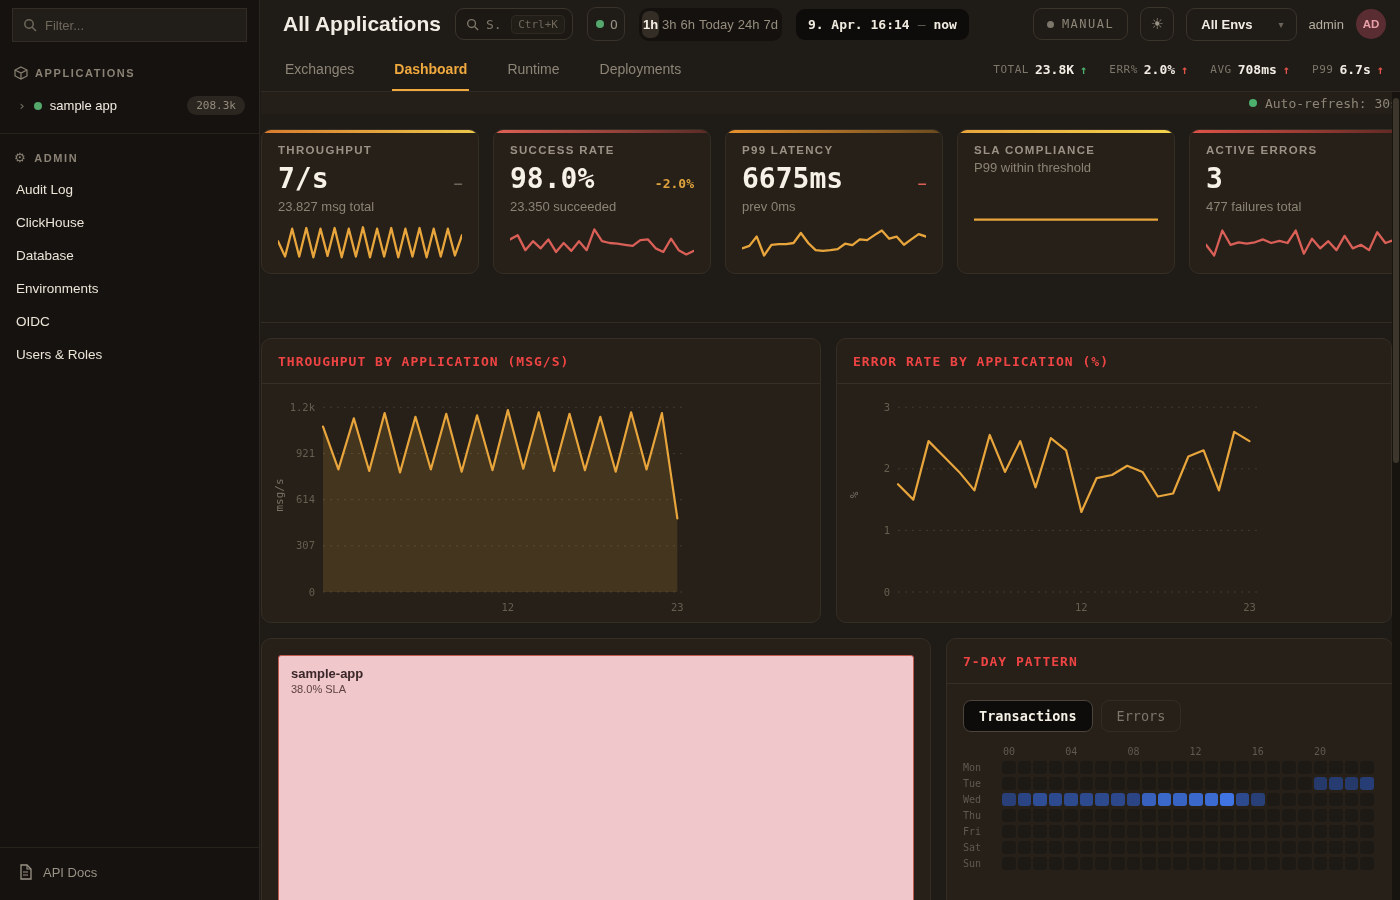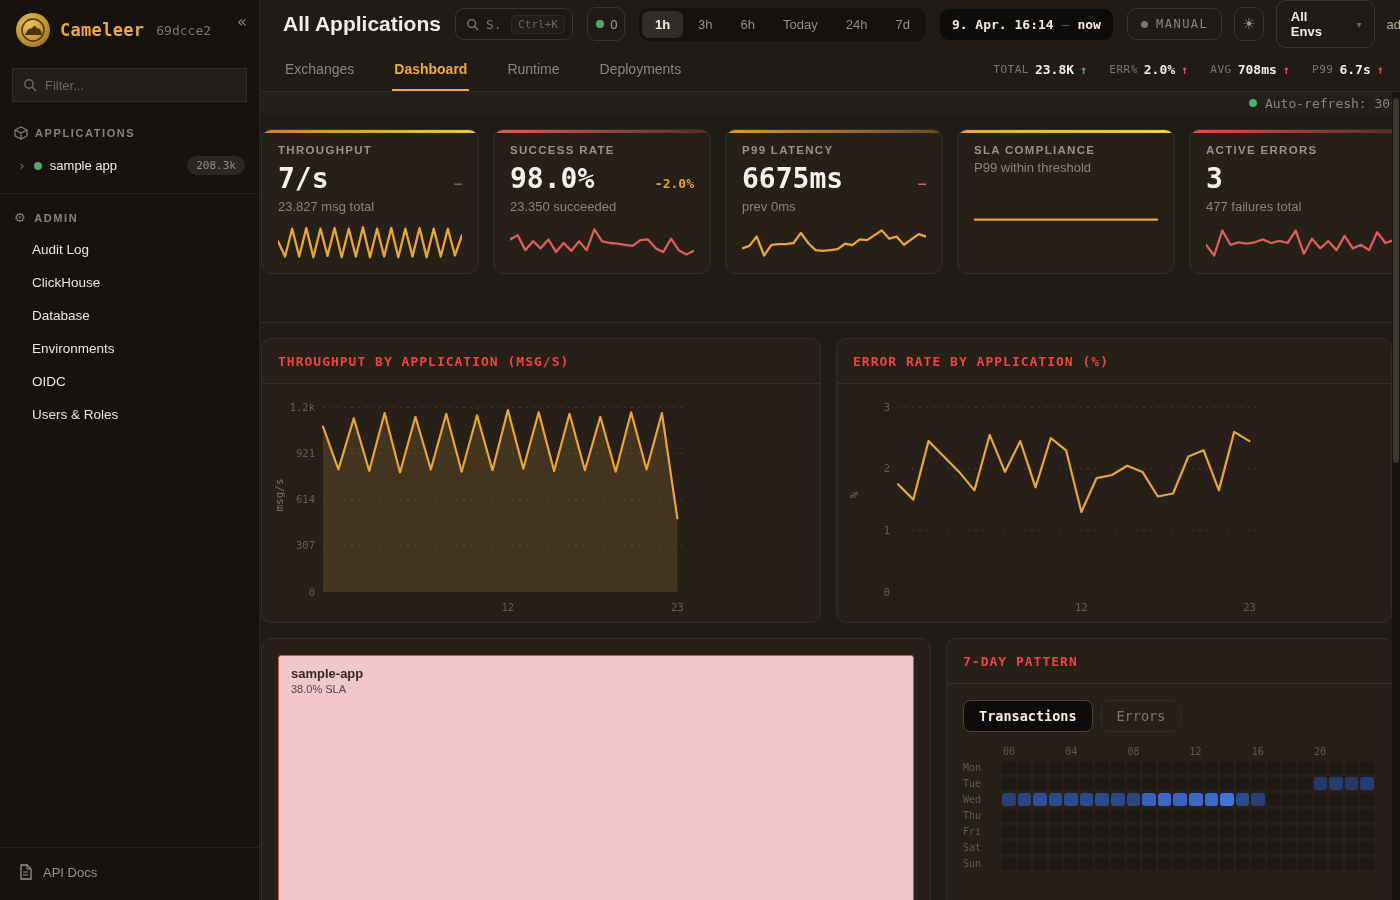--- a/index.html
+++ b/index.html
@@ -17,35 +17,35 @@
   .filter-wrap { margin:8px 12px 14px 12px; height:34px; background:#211d18; border:1px solid #322c25; border-radius:0; display:flex; align-items:center; padding:8px 10px; gap:8px; }
   .filter-wrap input { background:transparent; border:none; outline:none; color:#cfc8ba; font-size:13px; width:100%; font-family:inherit; }
   .filter-wrap input::placeholder { color:#6e675c; }
   .side-section-header { display:flex; align-items:center; gap:7px; padding:10px 16px 8px 14px; color:#8a8274; font-size:11px; font-weight:bold; letter-spacing:1.6px; }
   .app-row { display:flex; align-items:center; gap:8px; padding:8px 14px 10px 18px; cursor:pointer; }
   .chev { color:#7d766a; font-size:13px; }
   .dot-green { width:8px; height:8px; border-radius:50%; background:#55a86b; flex:0 0 8px; }
   .app-name { color:#f0ebe0; font-size:13px; font-weight:500; }
   .app-badge { margin-left:auto; background:#2b2620; color:#948c7d; border-radius:999px; padding:3px 9px; font-size:11px; font-family:"DejaVu Sans Mono",monospace; }
   .side-divider { border-top:1px solid #272219; margin:8px 0 6px 0; }
-  .admin-item { padding:9px 16px 9px 32px; color:#ece5d8; font-size:13.5px; font-weight:500; cursor:pointer; }
+  .admin-item { padding:9px 16px 9px 16px; color:#ece5d8; font-size:13.5px; font-weight:500; cursor:pointer; }
   .side-footer { margin-top:auto; border-top:1px solid #272219; padding:16px 16px 20px 18px; display:flex; align-items:center; gap:10px; color:#9a9285; font-size:13px; cursor:pointer; }
   .icon-svg { display:inline-flex; align-items:center; justify-content:center; }
 
   
   .main { position:absolute; left:261px; top:0; width:1139px; height:900px; background:#1f1b16; }
   .topbar { height:48px; display:flex; align-items:center; gap:14px; padding:0 14px 0 22px; background:#1f1b16; }
   .topbar-title { font-size:21px; font-weight:bold; color:#f2ede4; white-space:nowrap; }
   .searchbox { display:flex; align-items:center; gap:7px; height:32px; background:#1c1813; border:1px solid #3b352c; border-radius:9px; padding:0 7px 0 10px; width:118px; cursor:text; }
   .searchbox .ph { color:#7d766a; font-size:13px; font-family:"DejaVu Sans Mono",monospace; white-space:nowrap; overflow:hidden; }
   .kbd { border:1px solid #45403666; border-radius:5px; padding:2px 6px; font-family:"DejaVu Sans Mono",monospace; font-size:11px; color:#6e675c; background:#211d17; white-space:nowrap; }
   .status-pill { display:flex; align-items:center; gap:6px; height:34px; border:1px solid #39332b; border-radius:9px; padding:0 8px; width:38px; overflow:hidden; flex:0 0 38px; }
   .status-pill span { color:#9a9285; font-size:13px; font-family:"DejaVu Sans Mono",monospace; }
   .seg { display:flex; align-items:center; background:#14110e; border-radius:10px; padding:3px; gap:2px; }
-  .seg-btn { padding:6px 13px; border-radius:7px; font-size:13px; color:#968d7e; cursor:pointer; white-space:nowrap; }
+  .seg-btn { padding:6px 1px; border-radius:7px; font-size:13px; color:#968d7e; cursor:pointer; white-space:nowrap; }
   .seg-btn.active { background:#332d26; color:#f5f0e6; font-weight:bold; }
   .date-pill { display:flex; align-items:center; gap:8px; background:#0e0c0a; border-radius:9px; padding:8px 12px; font-family:"DejaVu Sans Mono",monospace; font-size:13px; white-space:nowrap; }
   .date-pill .d { color:#f0ebe0; font-weight:bold; }
   .date-pill .sep { color:#6b655c; }
   .right-group { margin-left:auto; display:flex; align-items:center; gap:12px; }
   .manual-btn { display:flex; align-items:center; gap:8px; border:1px solid #3a342b; border-radius:9px; padding:8px 13px; cursor:pointer; }
   .manual-btn .mdot { width:7px; height:7px; border-radius:50%; background:#7d766a; }
   .manual-btn span.lbl { color:#8d8577; font-family:"DejaVu Sans Mono",monospace; font-size:12px; letter-spacing:1.5px; }
   .icon-btn { width:34px; height:34px; border:1px solid #3a342b; border-radius:9px; display:flex; align-items:center; justify-content:center; color:#9a9285; font-size:15px; cursor:pointer; }
   .envs-select { display:flex; align-items:center; gap:26px; border:1px solid #3a342b; border-radius:9px; padding:8px 12px 8px 14px; cursor:pointer; }
@@ -112,31 +112,20 @@
   .hm-day { width:40px; font-size:10px; color:#5f594f; padding-right:6px; }
   .hm-cell { width:14px; height:13px; border-radius:3px; margin-right:2px; }
 
   .vscrollbar { position:absolute; right:0; top:92px; width:8px; height:808px; background:#17130f; }
   .vscroll-thumb { position:absolute; top:6px; left:1px; width:6px; height:365px; background:#3c362d; border-radius:4px; }
 </style>
 </head>
 <body>
 
 <aside class="sidebar">
-  <div class="logo-row">
-    <div class="logo-badge">
-      <svg width="26" height="26" viewBox="0 0 26 26">
-          <circle cx="13" cy="13" r="11" fill="none" stroke="#4a3510" stroke-width="1.4"></circle>
-          <path d="M5,18 c2,-5 3.5,-6.5 6,-6.5 c1.6,0 1.6,-2.6 3.2,-2.6 c2.2,0 2.2,2.6 3.8,2.6 c2.4,0 3.4,2.5 4,6.5 z" fill="#4a3510"></path>
-        </svg>
-    </div>
-    <span class="logo-name">Cameleer</span>
-    <span class="logo-version">69dcce2</span>
-    <span class="collapse-btn mono">«</span>
-  </div>
 
   <div class="filter-wrap">
     <span class="icon-svg">
       <svg width="14" height="14" viewBox="0 0 14 14">
           <circle cx="6" cy="6" r="4.2" fill="none" stroke="#6e675c" stroke-width="1.5"></circle>
           <line x1="9.2" y1="9.2" x2="13" y2="13" stroke="#6e675c" stroke-width="1.5"></line>
         </svg>
     </span>
     <input placeholder="Filter..." style="">
   </div>

